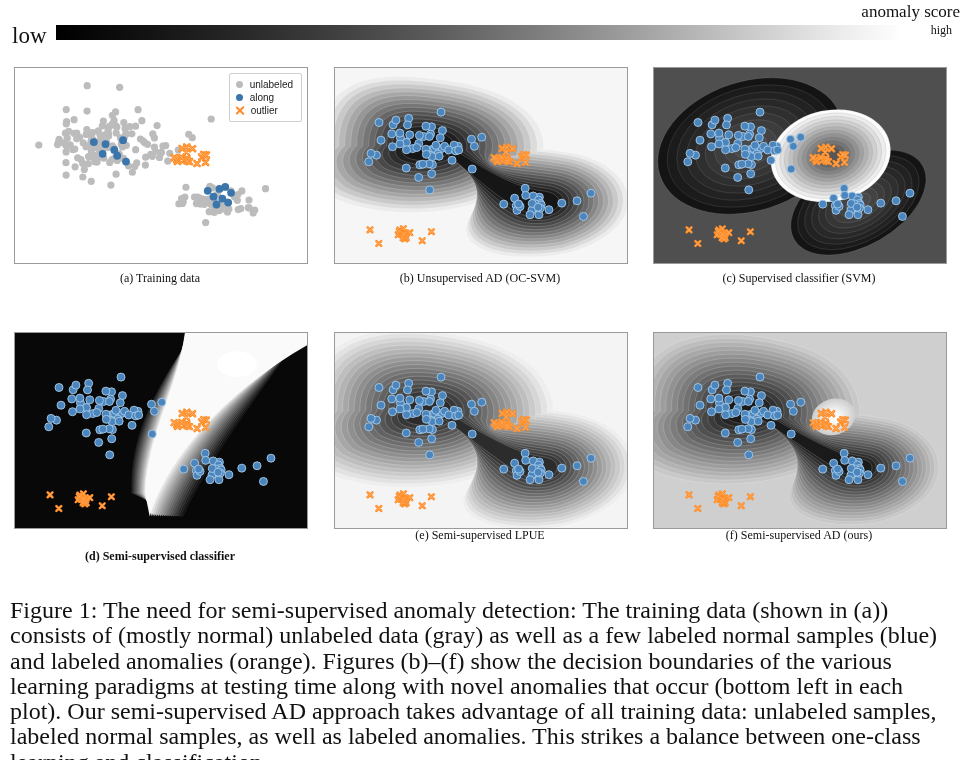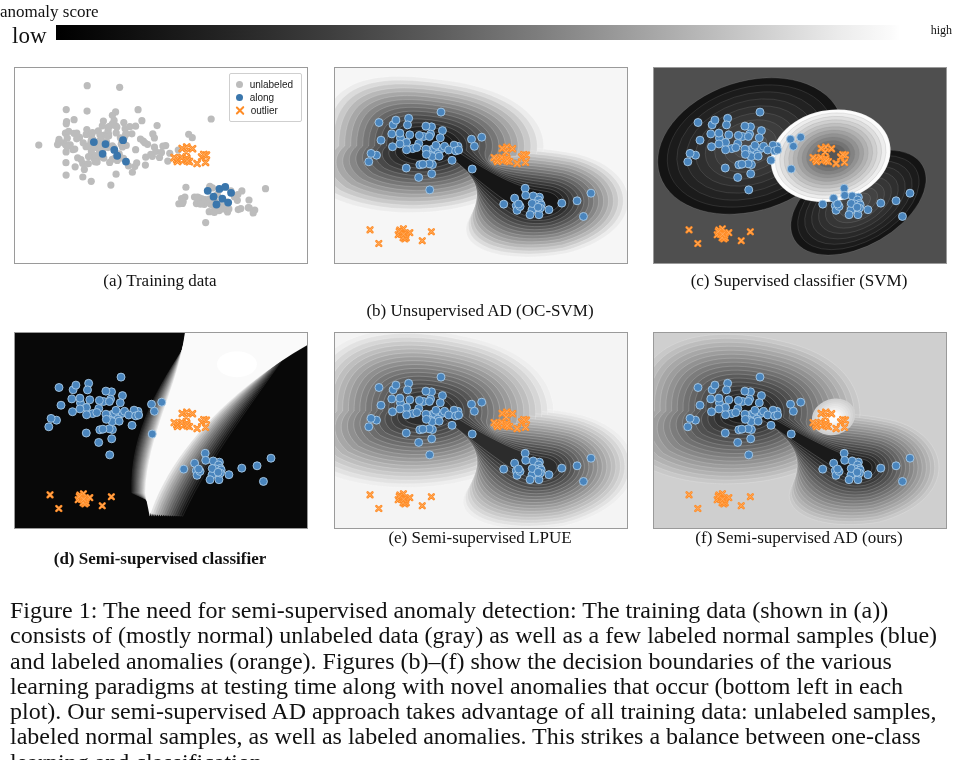--- a/index.html
+++ b/index.html
@@ -4,41 +4,41 @@
 <style>
   html,body{margin:0;padding:0;}
   body{
     width:960px;height:760px;background:#ffffff;overflow:hidden;
     font-family:"Liberation Serif", serif;color:#1a1a1a;
     position:relative;
   }
   
   #colorbar-region{position:absolute;left:0;top:0;width:960px;height:48px;}
   #cbar-title{
-    position:absolute;left:0;top:2px;width:960px;text-align:left;
+    position:absolute;left:0;top:2px;width:960px;text-align:right;
     font-size:17px;font-family:"Liberation Serif",serif;color:#111;
   }
   #cbar-low{position:absolute;left:12px;top:23px;font-size:23px;color:#111;}
   #cbar-high{position:absolute;right:8px;top:23px;font-size:12px;color:#111;}
   #cbar-gradient{
     position:absolute;left:56px;top:25px;width:844px;height:15px;
     background:linear-gradient(to right,#000000 0%,#0a0a0a 6%,#242424 20%,#3d3d3d 32%,
       #5c5c5c 45%,#7d7d7d 57%,#9e9e9e 68%,#bdbdbd 78%,#d6d6d6 86%,#ececec 93%,#fbfbfb 99%,#ffffff 100%);
   }
   
   .panel{
     position:absolute;width:292px;height:195px;
     border:1px solid #9a9a9a;background:#f9a8d4;overflow:hidden;
   }
   .subcap{
     position:absolute;width:306px;text-align:center;
-    font-size:17px;font-family:"Liberation Serif",serif;color:#111;
+    font-size:12px;font-family:"Liberation Serif",serif;color:#111;
   }
   #p-a{left:14px;top:67px;}   #c-a{left:7px;top:271px;}
-  #p-b{left:334px;top:67px;}  #c-b{left:327px;top:271px;margin-top:30px;}
+  #p-b{left:334px;top:67px;}  #c-b{left:327px;top:271px;}
   #p-c{left:653px;top:67px;}  #c-c{left:646px;top:271px;}
   #p-d{left:14px;top:332px;}  #c-d{left:7px;top:549px;font-weight:bold;}
   #p-e{left:334px;top:332px;} #c-e{left:327px;top:528px;}
   #p-f{left:653px;top:332px;} #c-f{left:646px;top:528px;}
 
   .field{position:absolute;left:0;top:0;width:100%;height:100%;}
   .pts{position:absolute;left:0;top:0;width:100%;height:100%;overflow:visible;}
 
   
   #legend-a{

